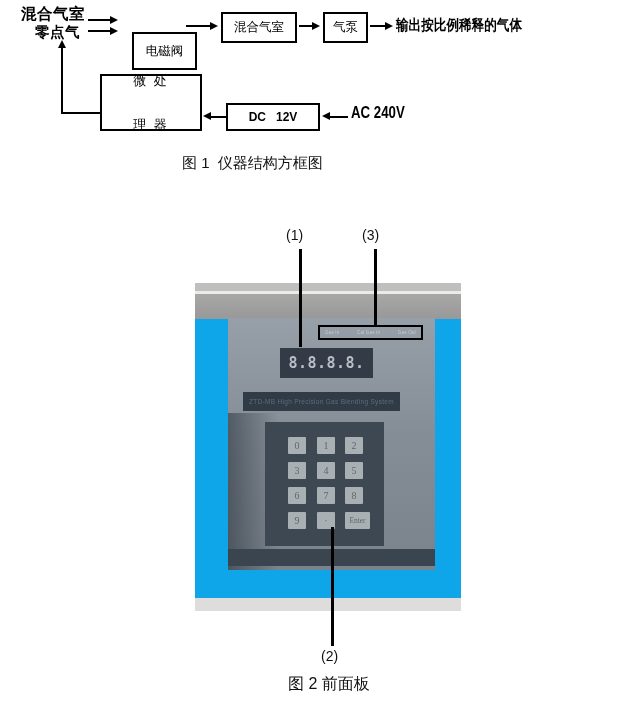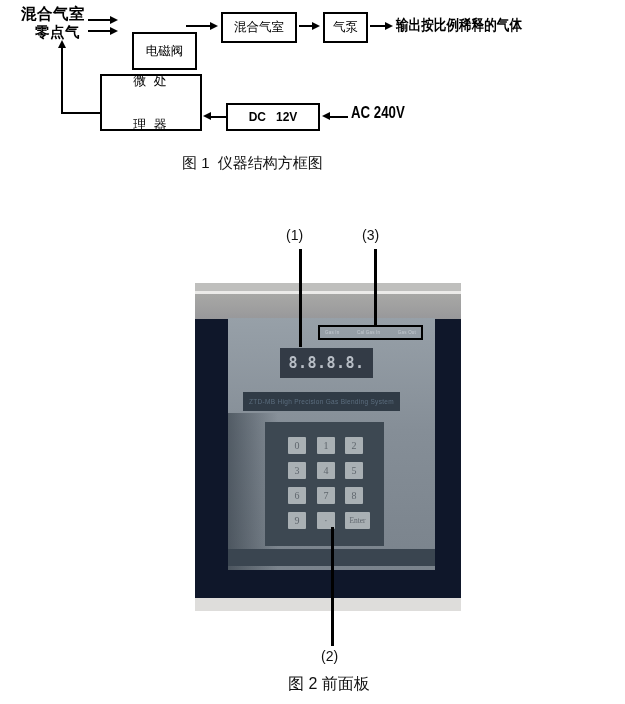--- a/index.html
+++ b/index.html
@@ -22,21 +22,21 @@
   .box { position:absolute; border:2px solid #000; background:#fff;
          display:flex; align-items:center; justify-content:center;
          font-size:12.5px; }
   .cjk-heavy { font-weight:bold; transform-origin:left center; }
   .caption { position:absolute; font-size:15px; color:#111; }
   .callout { position:absolute; font-size:14px; color:#111; }
   .cline { position:absolute; background:#000; width:2.5px; z-index:5; }
 
   
   .photo { position:absolute; left:195px; top:283px; width:266px; height:328px;
-           background:#0f172a; overflow:hidden; }
+           background:#0ea5e9; overflow:hidden; }
   .p-topstrip { position:absolute; left:0; top:0; width:266px; height:8px; background:#bfbfbd; }
   .p-topline  { position:absolute; left:0; top:8px; width:266px; height:3px; background:#ecebe9; }
   .p-topshadow{ position:absolute; left:0; top:11px; width:266px; height:25px;
                 background:linear-gradient(180deg,#a8a8a6,#98989a); }
   .p-panel { position:absolute; left:33px; top:35px; width:207px; height:252px;
              background:linear-gradient(180deg,#97a0a8 0%,#858e97 45%,#7a838c 100%); }
   .p-leftshadow { position:absolute; left:0; top:95px; width:50px; height:157px;
              background:linear-gradient(90deg,rgba(38,48,58,0.55),rgba(38,48,58,0)); }
   .p-annbox { position:absolute; left:90px; top:7px; width:105px; height:15px;
               border:2.5px solid #000; display:flex; align-items:center;

